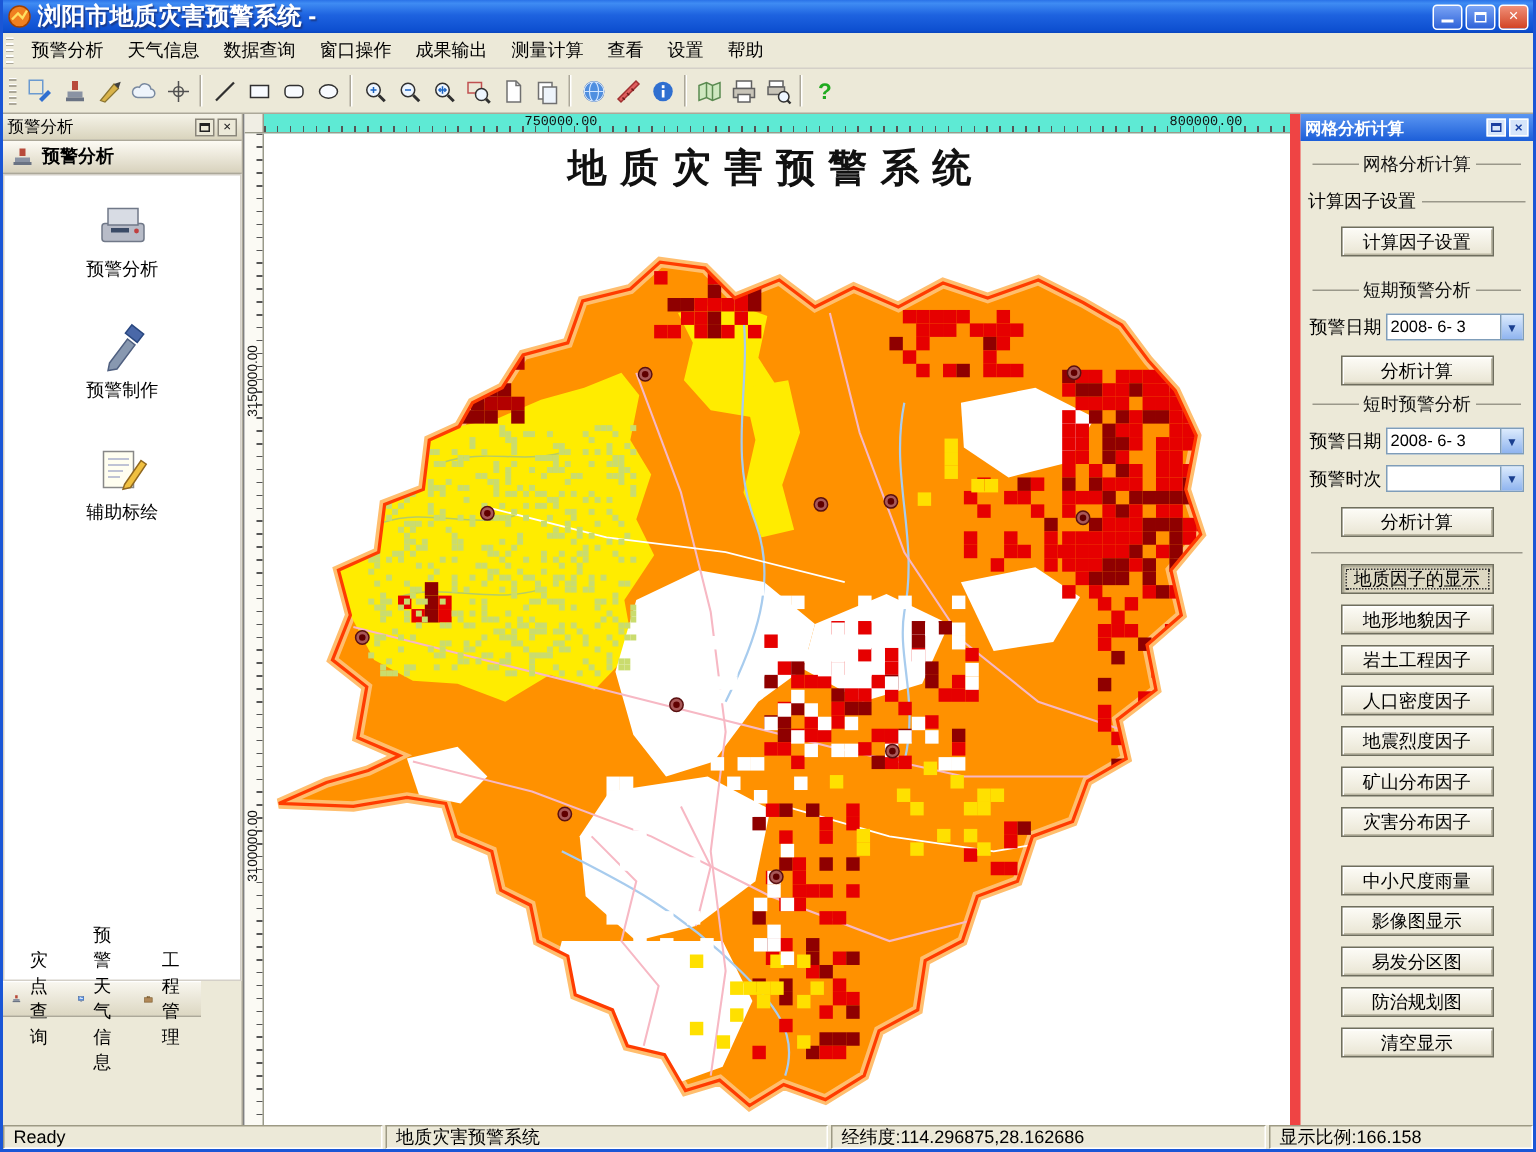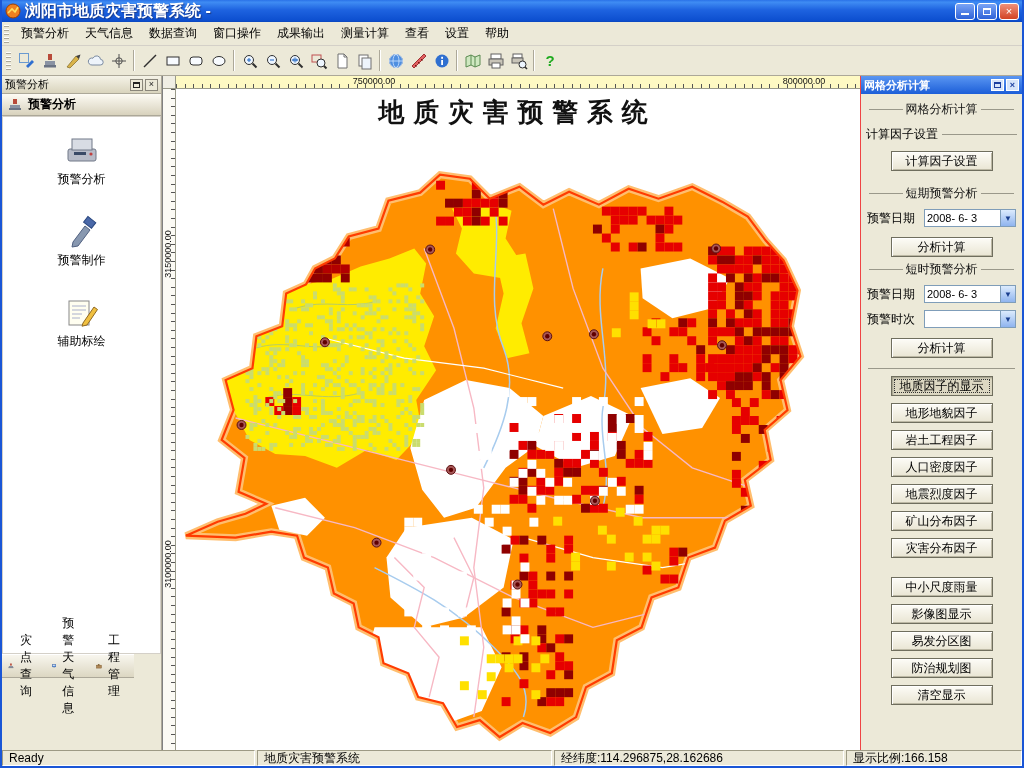--- a/index.html
+++ b/index.html
@@ -57,37 +57,37 @@
   .accordion { flex:0 0 96px; display:flex; flex-direction:row; }
   .acc-item { height:24px; flex:0 0 24px; display:flex; align-items:center; gap:6px; padding:0 6px;
     background:linear-gradient(180deg,#f8f6ee,#dcd7c2); border-top:1px solid #fff; border-bottom:1px solid #aca899;
     cursor:pointer; }
 
   
   .map-area { flex:1; display:flex; flex-direction:column; background:#fff; overflow:hidden;
     border-left:1px solid #808080; }
   .ruler-row { height:13px; flex:0 0 13px; display:flex; }
   .ruler-corner { width:13px; flex:0 0 13px; background:#f0eee4; border-right:1px solid #9a9a8a; border-bottom:1px solid #9a9a8a; }
-  .ruler-top { flex:1; position:relative; background:#fef9c3; border-bottom:1px solid #9a9a8a; }
+  .ruler-top { flex:1; position:relative; background:#5eead4; border-bottom:1px solid #9a9a8a;font-family:Liberation Mono, monospace; }
   .ruler-top::after { content:""; position:absolute; left:0; right:0; bottom:0; height:4px;
     background:repeating-linear-gradient(90deg,#555 0 1px,transparent 1px 8.6px); }
   .rlabel { position:absolute; top:0; width:80px; text-align:center; font-size:9px; color:#111; }
   .map-body { flex:1; display:flex; overflow:hidden; }
   .ruler-left { width:13px; flex:0 0 13px; position:relative; background:#fbfaf4; border-right:1px solid #9a9a8a; }
   .ruler-left::after { content:""; position:absolute; top:0; bottom:0; right:0; width:4px;
     background:repeating-linear-gradient(180deg,#555 0 1px,transparent 1px 8.6px); }
   .rlabel-v { position:absolute; left:-30px; width:70px; text-align:center; font-size:9px; color:#111;
     transform:rotate(-90deg); }
   .canvas { flex:1; position:relative; background:#fff; overflow:hidden; }
   .canvas svg { position:absolute; inset:0; width:100%; height:100%; }
   .map-title-text { font-family:"DejaVu Serif", serif; font-weight:bold; font-size:26px; letter-spacing:9px; fill:#111; }
 
   
   .right-panel { width:162px; flex:0 0 162px; display:flex; flex-direction:column;
-    border-left:1px solid #ef4444; background:#ece9d8; }
+    border-left:7px solid #ef4444; background:#ece9d8; }
   .panel-header-blue { height:18px; flex:0 0 18px; display:flex; align-items:center; padding:0 3px;
     background:linear-gradient(180deg,#5a96f2,#1c5ed8); color:#fff; font-size:11px; font-weight:bold; }
   .panel-header-blue .ph-title { flex:1; }
   .panel-header-blue .ph-btn { background:#d6e5fa; border-color:#fff; color:#1a3fa0; }
   .panel-header-blue .pin-glyph { border-color:#1a3fa0; border-top-color:#1a3fa0; }
   .rp-content { flex:1; padding:3px 5px; overflow:hidden; }
   .group-label { display:flex; align-items:center; font-size:12px; color:#111; margin-top:4px; }
   .group-label::before, .group-label::after { content:""; flex:1; border-top:1px solid #9a988a; margin:0 3px; }
   .half-label { display:flex; align-items:center; font-size:12px; margin-top:8px; }
   .half-label::after { content:""; flex:1; border-top:1px solid #9a988a; margin-left:4px; }

